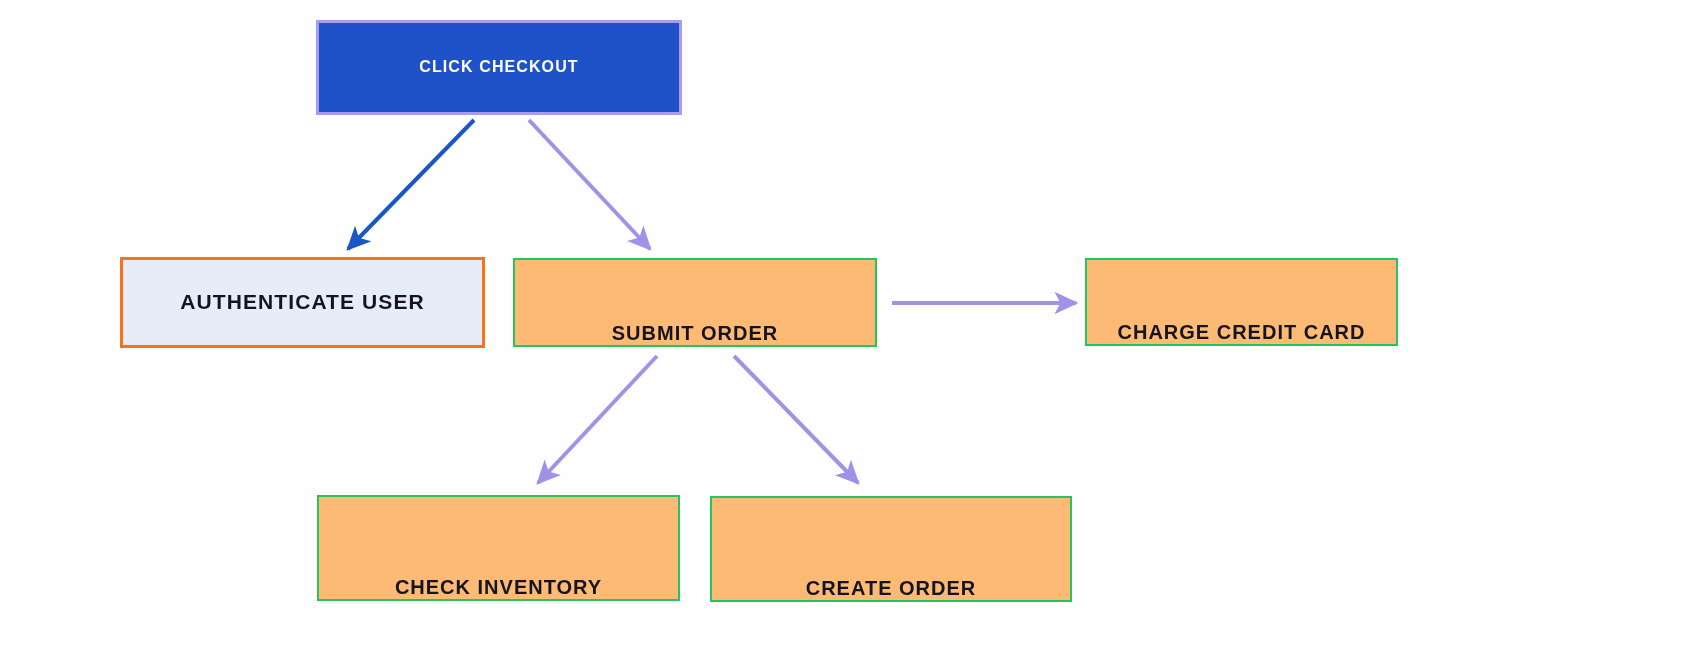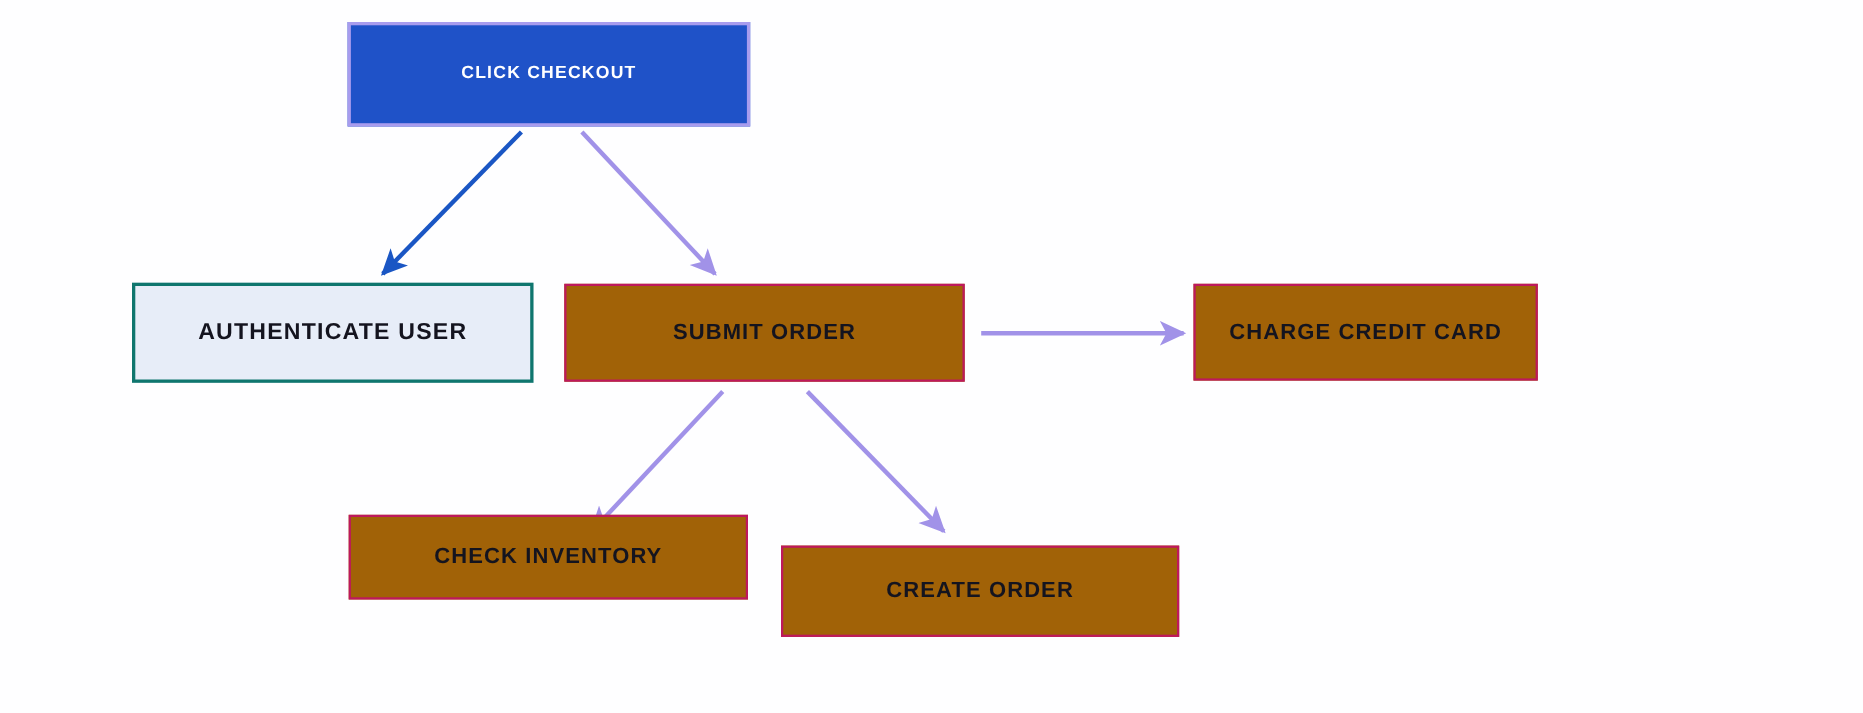--- a/index.html
+++ b/index.html
@@ -46,30 +46,31 @@
     background: #1f52c8;
     border: 3px solid #a89cee;
   }
   .style-primary .node-label {
     color: #ffffff;
     font-size: 16px;
     letter-spacing: 1.1px;
   }
   .style-auth {
     background: #e7edf8;
-    border: 3px solid #0f766e;
+    border: 3px solid #f97316;
   }
   .style-auth .node-label {
     color: #14141f;
     font-size: 21px;
     letter-spacing: 1.1px;
   }
   .style-lavender {
-    background: #a16207;
-    border: 2px solid #be185d;
+    background: #fdba74;
+    border: 2px solid #22c55e;
+    align-items: flex-end;
   }
   .style-lavender .node-label {
     color: #14141f;
     font-size: 20px;
     letter-spacing: 1.0px;
   }
 </style>
 </head>
 <body>
 
@@ -99,21 +100,21 @@
       </div>
       <div class="node style-auth" style="left: 120px; top: 257px; width: 365px; height: 91px;">
         <span class="node-label">AUTHENTICATE USER</span>
       </div>
       <div class="node style-lavender" style="left: 513px; top: 258px; width: 364px; height: 89px;">
         <span class="node-label">SUBMIT ORDER</span>
       </div>
       <div class="node style-lavender" style="left: 1085px; top: 258px; width: 313px; height: 88px;">
         <span class="node-label">CHARGE CREDIT CARD</span>
       </div>
-      <div class="node style-lavender" style="left: 317px; top: 468px; width: 363px; height: 77px;">
+      <div class="node style-lavender" style="left: 317px; top: 495px; width: 363px; height: 106px;">
         <span class="node-label">CHECK INVENTORY</span>
       </div>
-      <div class="node style-lavender" style="left: 710px; top: 496px; width: 362px; height: 83px;">
+      <div class="node style-lavender" style="left: 710px; top: 496px; width: 362px; height: 106px;">
         <span class="node-label">CREATE ORDER</span>
       </div>
     </div>
 
 </div>
 
 </body></html>

